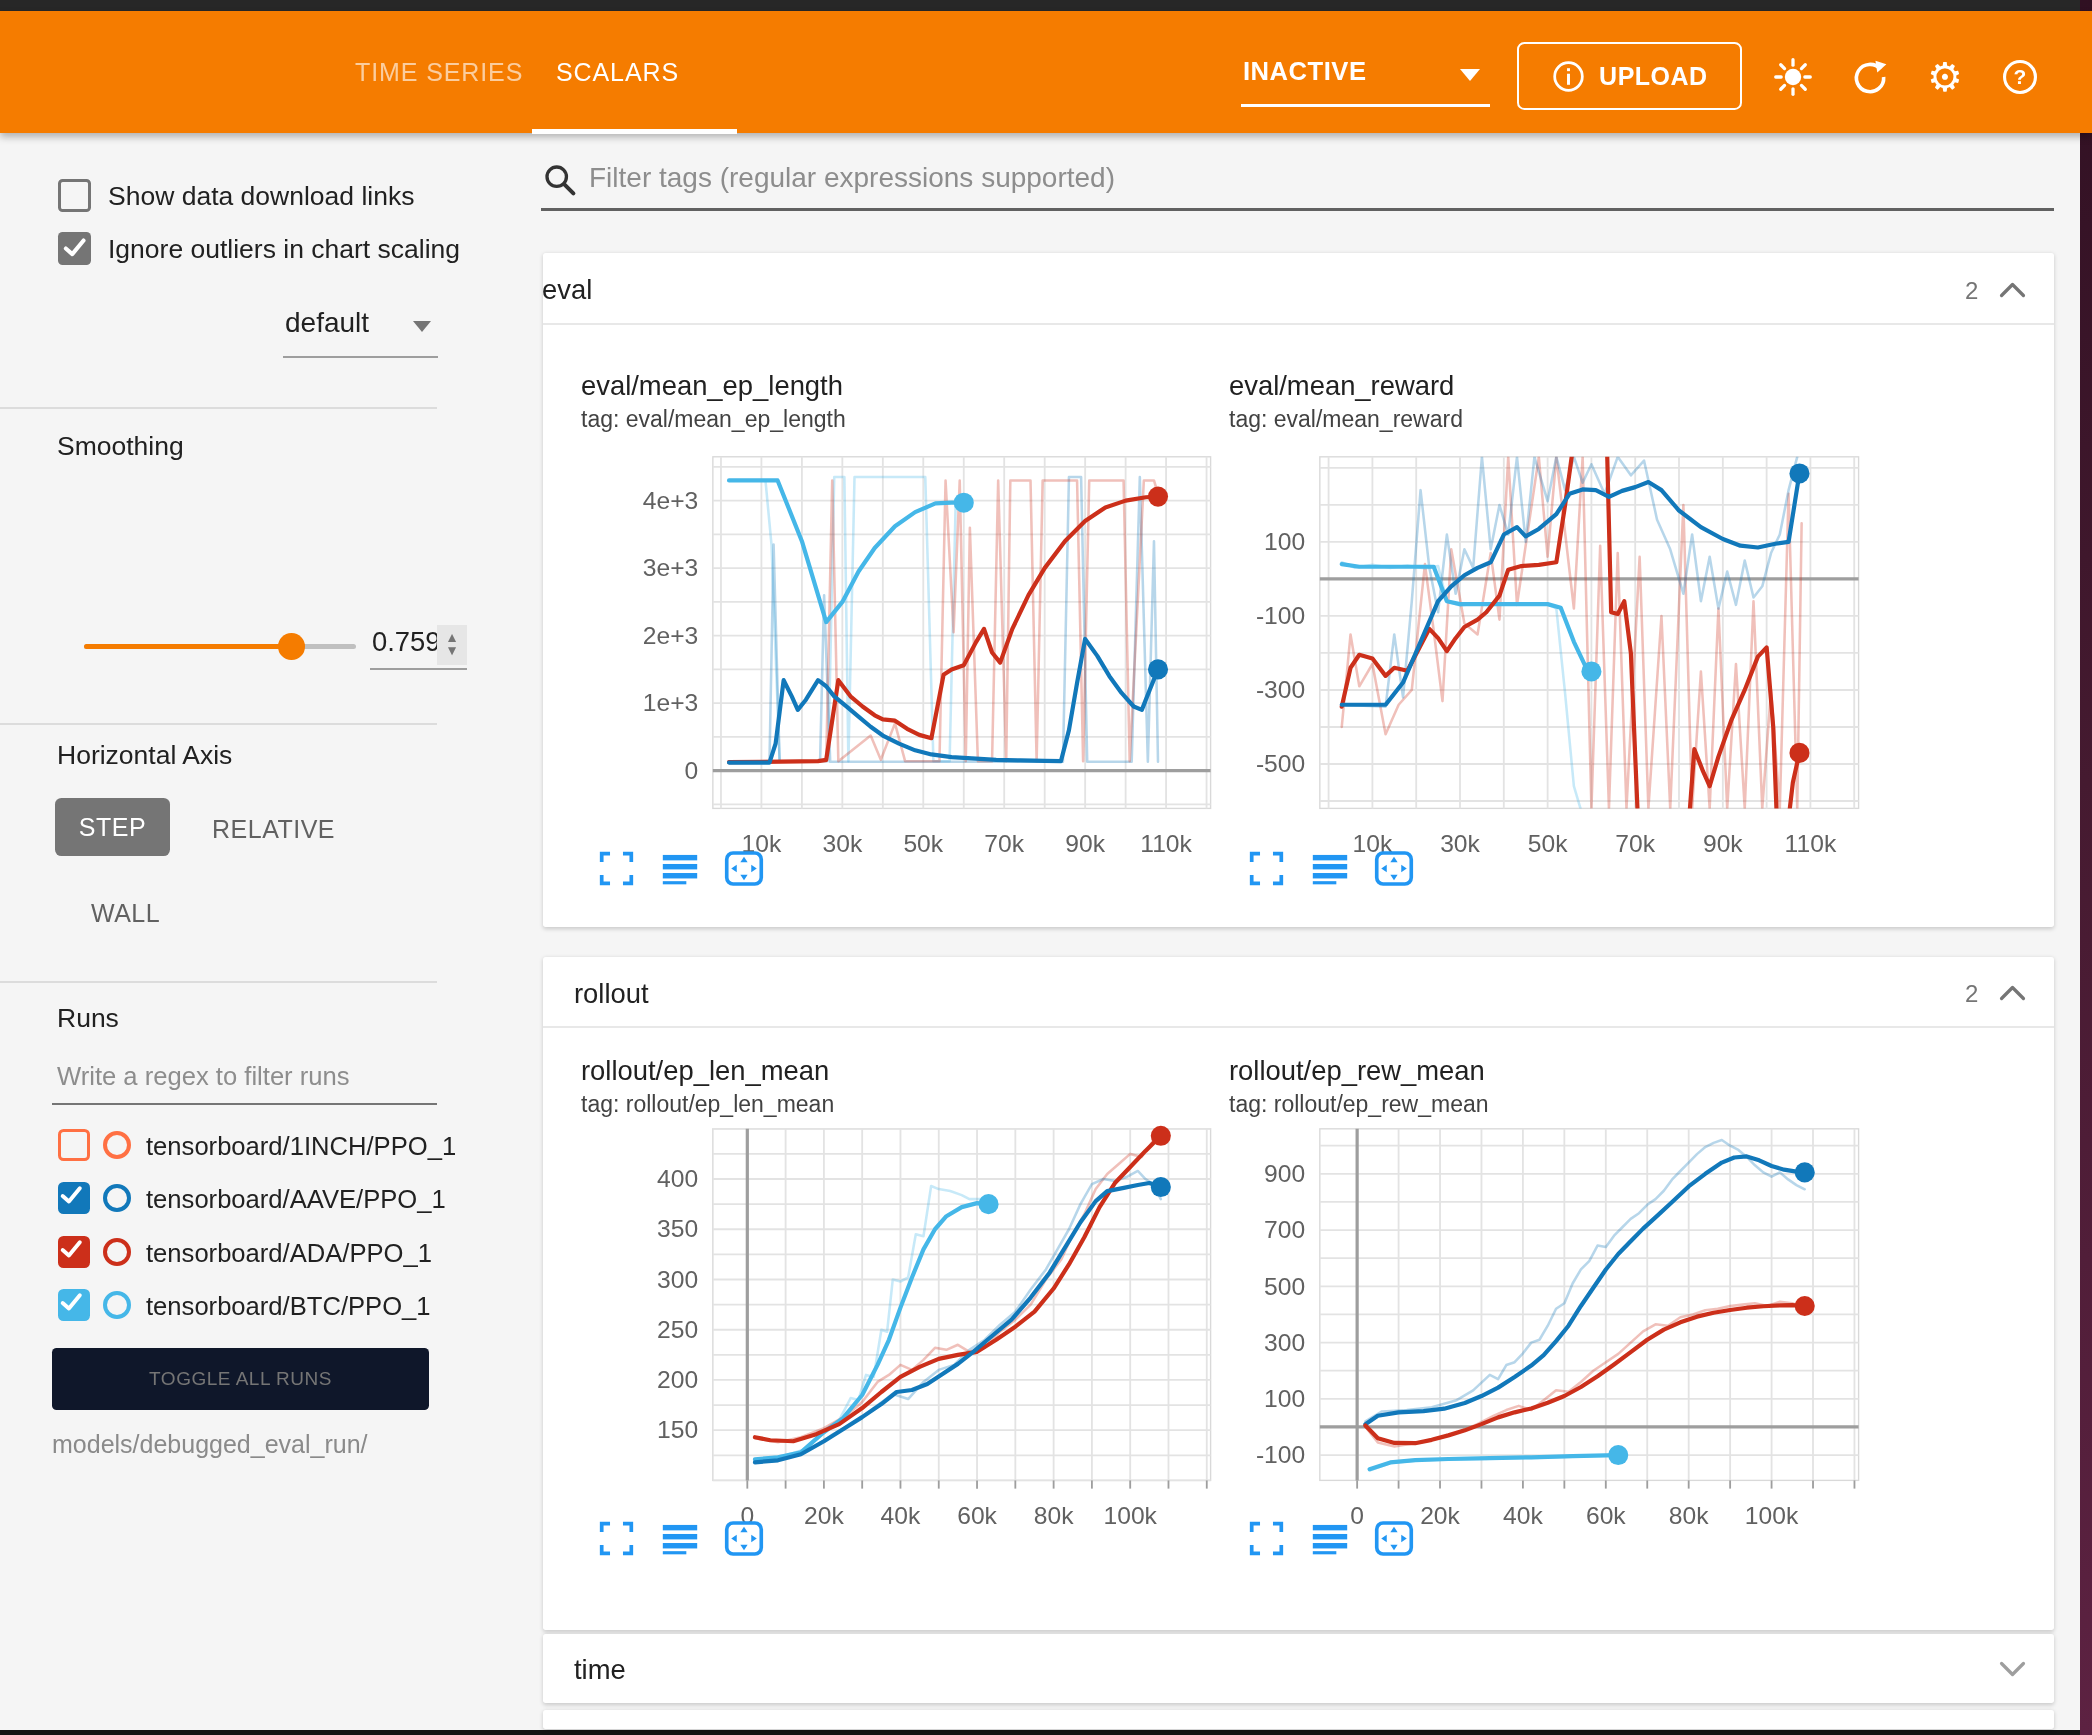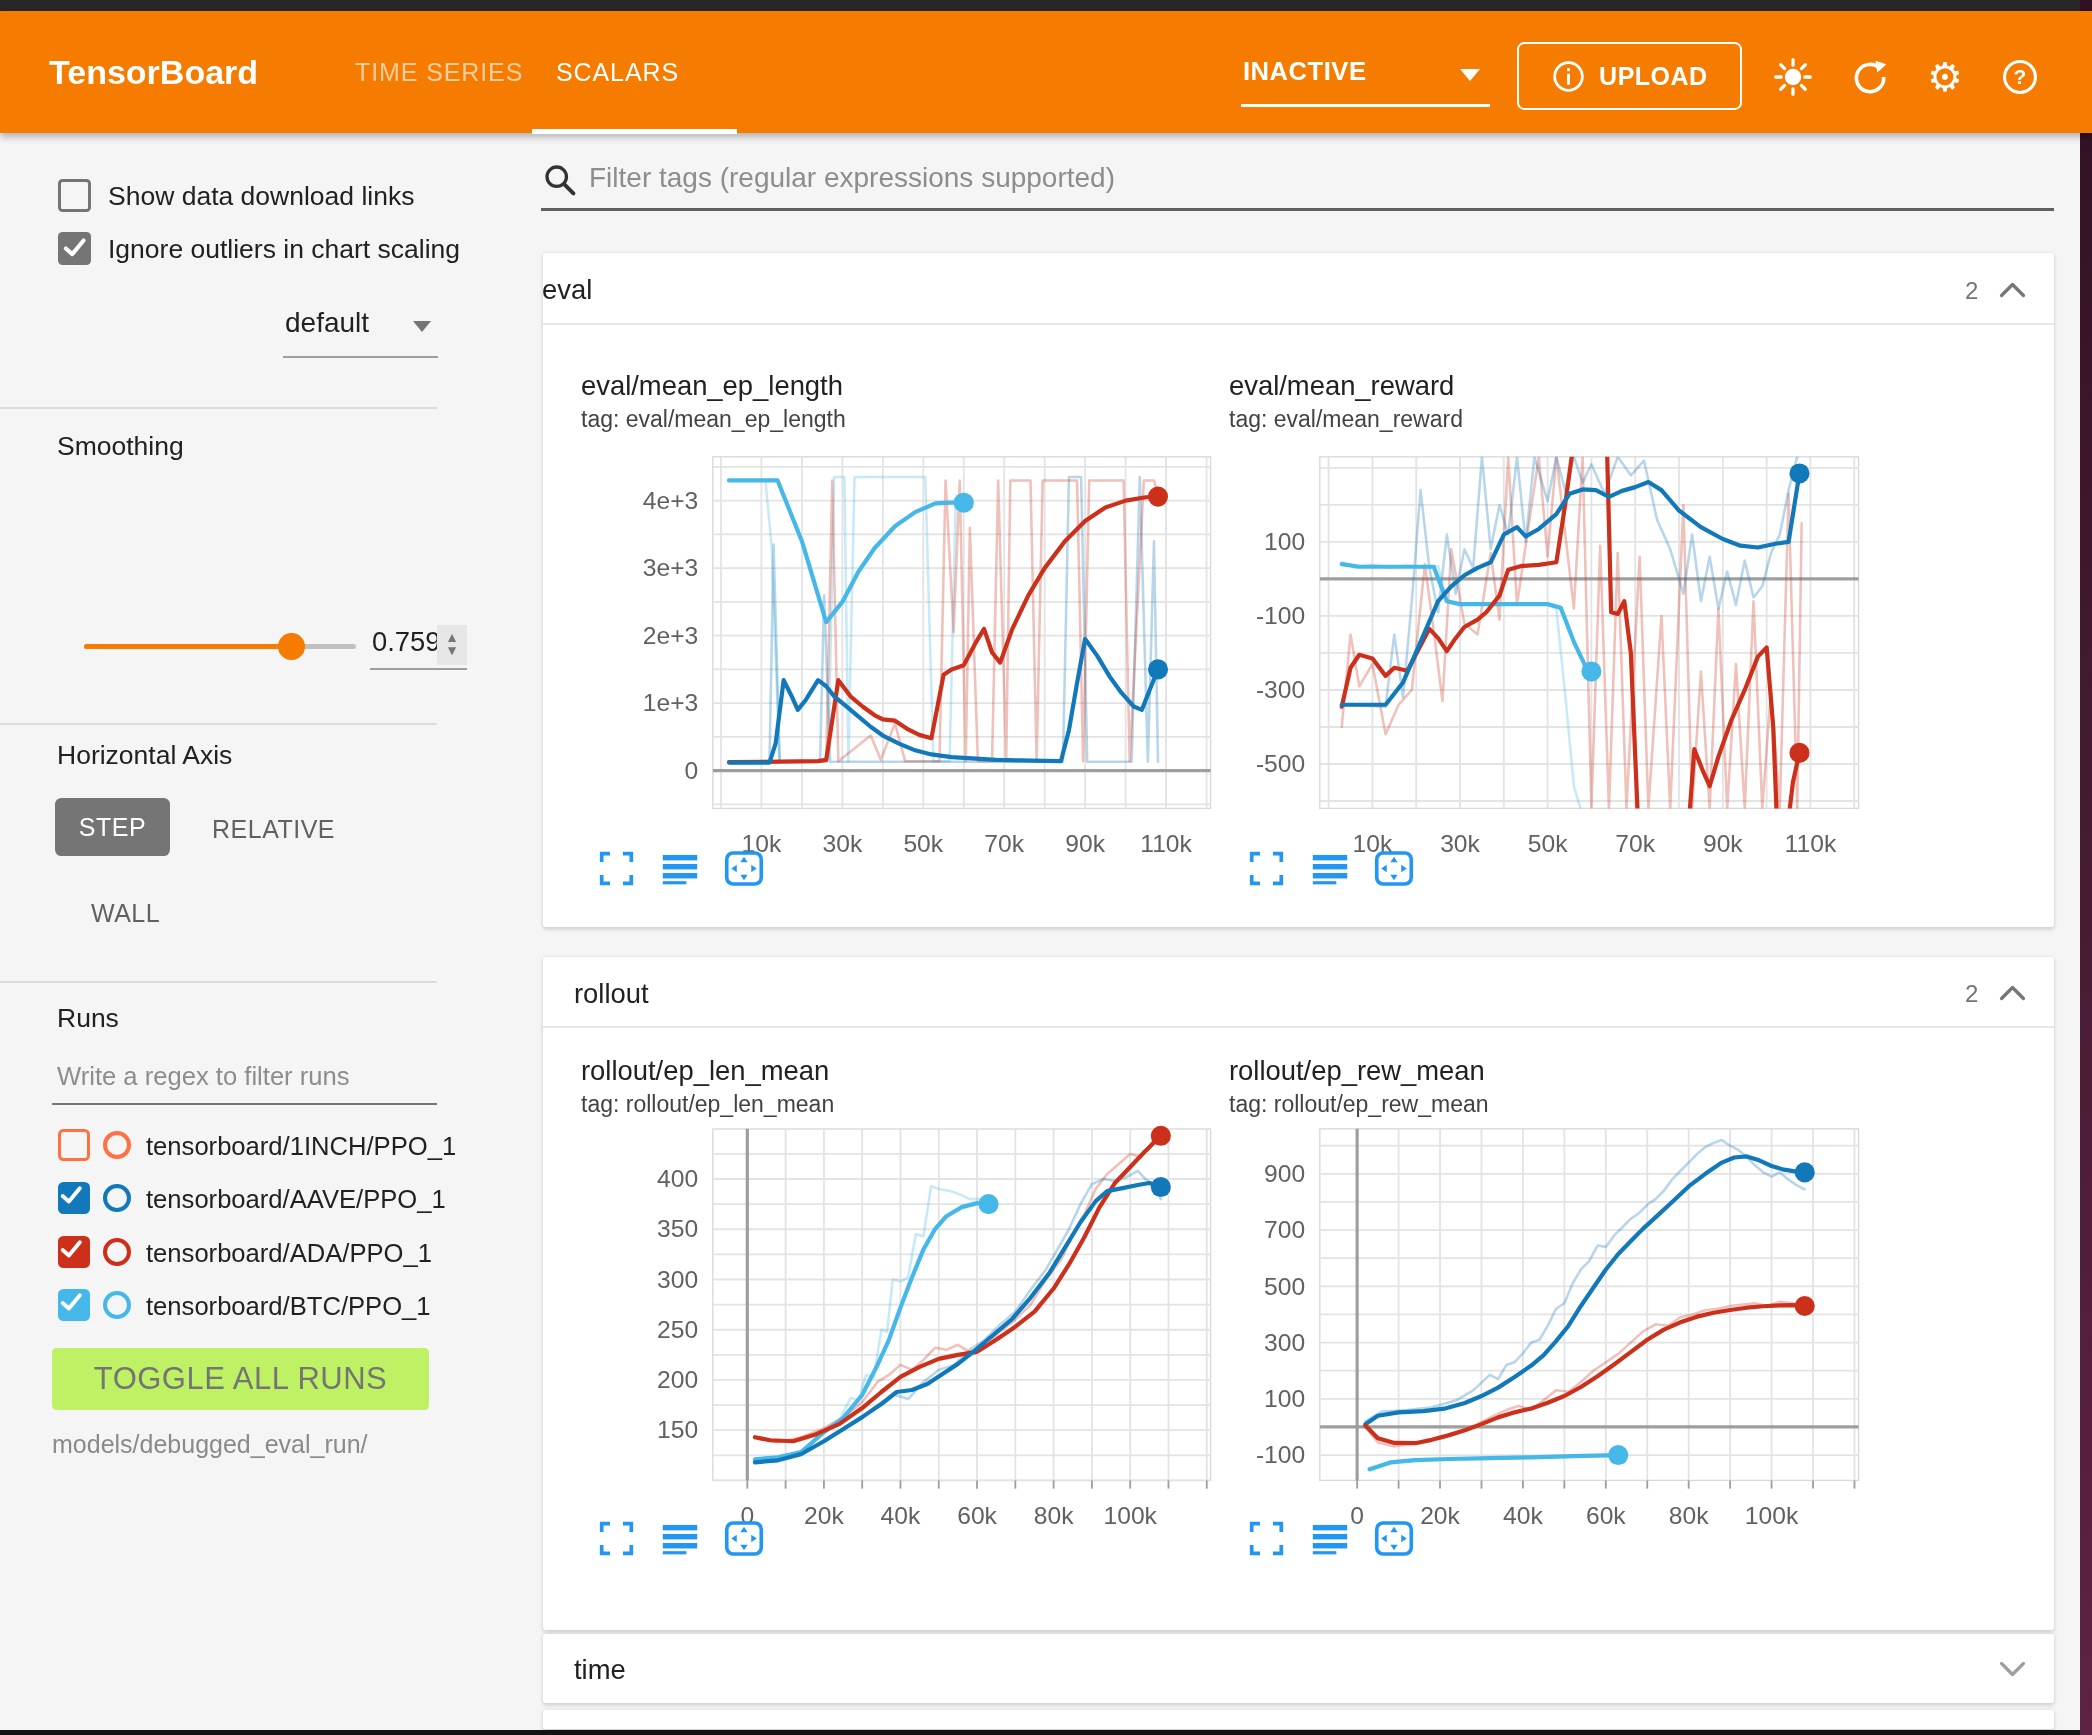--- a/index.html
+++ b/index.html
@@ -39,22 +39,22 @@
   .select-caret{width:0;height:0;border-left:9.1px solid transparent;border-right:9.1px solid transparent;
      border-top:11px solid #757575;}
   .underline{height:1.8px;background:#9e9e9e;}
   #step-btn{left:55px;top:665px;width:115px;height:58px;background:#757575;border-radius:6.4px;color:#fff;
      font-size:25px;display:flex;align-items:center;justify-content:center;letter-spacing:0.5px;cursor:pointer;}
   .axis-opt{font-size:25px;color:#616161;letter-spacing:0.5px;cursor:pointer;}
   .run-row{height:33px;}
   .run-check{width:32px;height:32px;border-radius:5.5px;box-sizing:border-box;}
   .run-circle{width:28px;height:28px;border-radius:50%;box-sizing:border-box;background:transparent;}
   .run-label{font-size:25.6px;color:#212121;white-space:nowrap;}
-  #toggle-all{left:52px;top:1215px;width:377px;height:62px;background:#bef264;border-radius:4.6px;
-     color:#757575;font-size:31px;display:flex;align-items:center;justify-content:center;
+  #toggle-all{left:52px;top:1215px;width:377px;height:62px;background:#0f172a;border-radius:4.6px;
+     color:#757575;font-size:19px;display:flex;align-items:center;justify-content:center;
      letter-spacing:0.5px;cursor:pointer;}
   input{font-family:"Liberation Sans",sans-serif;background:transparent;border:none;outline:none;}
   input::placeholder{color:#8d8d8d;opacity:1;}
   
   #slider-track{left:84px;top:511px;width:272px;height:4.6px;background:#c0c0c0;border-radius:2.7px;}
   #slider-fill{left:84px;top:511px;width:207px;height:4.6px;background:#f57c00;border-radius:2.7px;}
   #slider-knob{left:278px;top:500px;width:26.5px;height:26.5px;border-radius:50%;background:#f57c00;cursor:pointer;}
   #smooth-val{left:370px;top:492px;width:66px;font-size:27.4px;color:#212121;}
   #spinner{left:437px;top:492px;width:30px;height:40px;background:#e6e6e6;display:flex;flex-direction:column;
      align-items:center;justify-content:center;color:#757575;font-size:13.7px;line-height:12.8px;cursor:pointer;}
@@ -72,21 +72,20 @@
 </head>
 <body>
 
 <div id="page">
 
   <div class="abs" id="top-strip"></div>
   <div class="abs" id="right-strip"></div>
   <div class="abs" id="bottom-strip"></div>
 
   <div class="abs" id="header">
-    <div class="abs" id="logo">TensorBoard</div>
     <div class="abs tab" id="tab-sc">SCALARS</div>
     <div class="abs tab" id="tab-ts">TIME SERIES</div>
     <div class="abs" id="tab-sc-underline"></div>
 
     <div class="abs" id="status">INACTIVE</div>
     <div class="abs" id="status-caret"></div>
     <div class="abs" id="status-underline"></div>
 
     <div class="abs" id="upload-btn">
       <svg width="35" height="35" viewBox="0 0 38 38">

